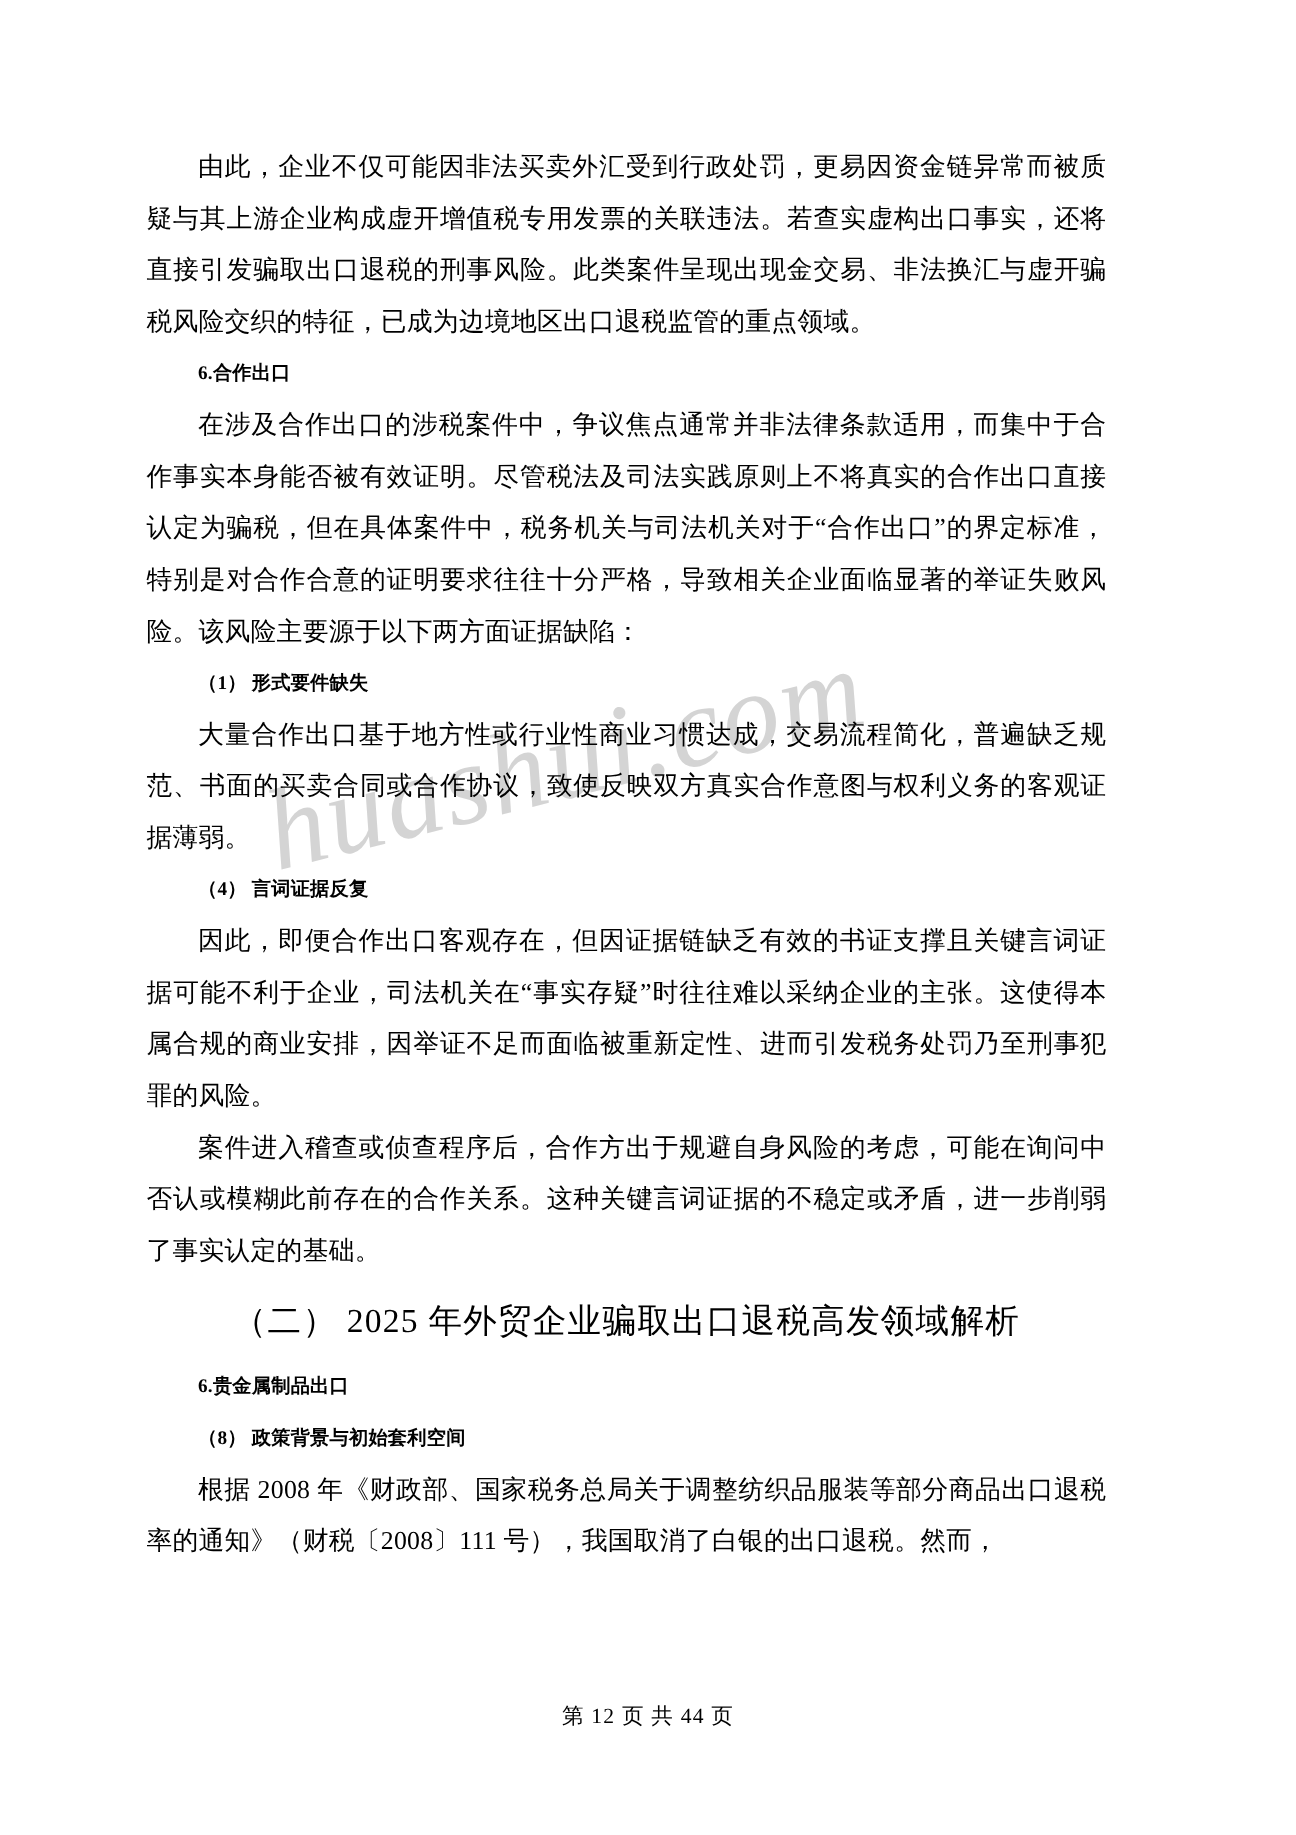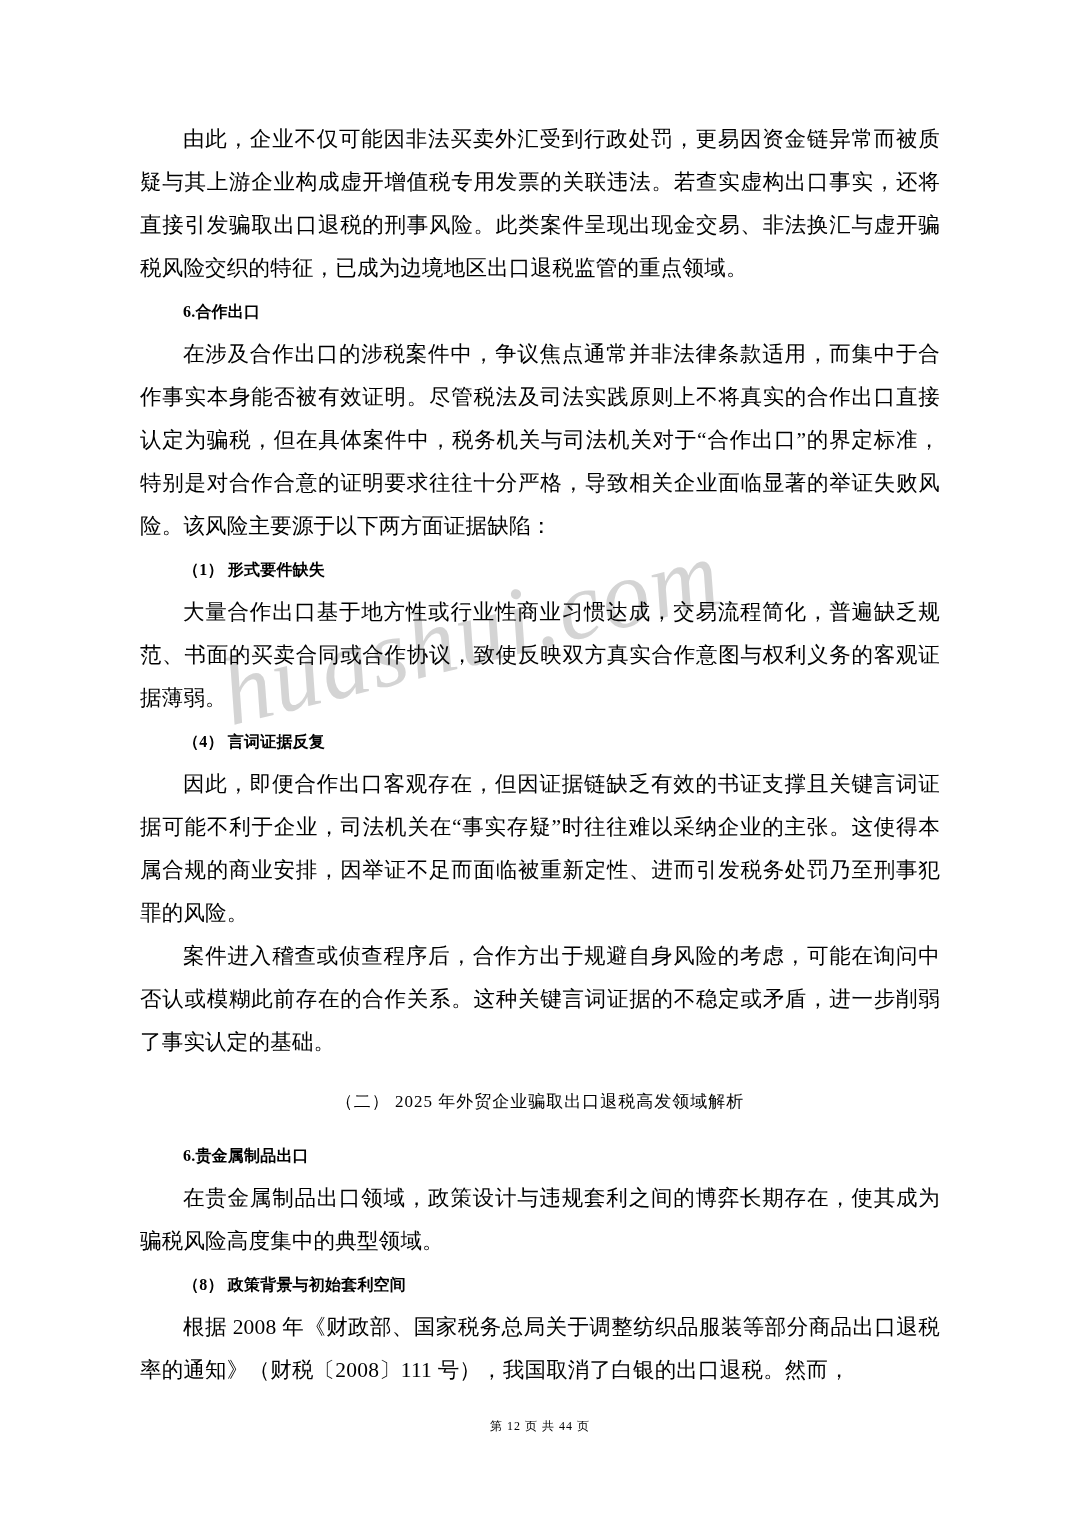--- a/index.html
+++ b/index.html
@@ -11,21 +11,21 @@
     position: relative;
     width: 1080px;
     height: 1529px;
     background: #ffffff;
     overflow: hidden;
     font-family: "Liberation Serif", "DejaVu Serif", serif;
     color: #000000;
   }
   .content {
     position: absolute;
-    left: 140px;
+    left: 122px;
     top: 118px;
     width: 800px;
   }
   p {
     margin: 0;
     font-size: 21.5px;
     line-height: 43px;
     text-align: justify;
     text-justify: inter-ideograph;
     letter-spacing: 0.2px;
@@ -34,33 +34,33 @@
     text-indent: 43px;
   }
   .heading-sub {
     font-size: 16px;
     line-height: 43px;
     font-weight: bold;
     text-indent: 43px;
     margin: 0;
   }
   .section-title {
-    font-size: 17px;
+    font-size: 28px;
     line-height: 56px;
     text-align: center;
     margin: 10px 0 4px 0;
     letter-spacing: 1px;
   }
   .footer {
     position: absolute;
     left: 0;
     top: 1418px;
     width: 1080px;
     text-align: center;
-    font-size: 12px;
+    font-size: 18px;
     letter-spacing: 1px;
     font-family: "Liberation Serif", "DejaVu Serif", serif;
   }
   .watermark {
     position: absolute;
     left: 210px;
     top: 640px;
     font-size: 96px;
     font-family: "Liberation Serif", "DejaVu Serif", serif;
     font-style: italic;
@@ -94,21 +94,20 @@
     <p class="heading-sub">（4） 言词证据反复</p>
 
     <p class="indent">因此，即便合作出口客观存在，但因证据链缺乏有效的书证支撑且关键言词证据可能不利于企业，司法机关在“事实存疑”时往往难以采纳企业的主张。这使得本属合规的商业安排，因举证不足而面临被重新定性、进而引发税务处罚乃至刑事犯罪的风险。</p>
 
     <p class="indent">案件进入稽查或侦查程序后，合作方出于规避自身风险的考虑，可能在询问中否认或模糊此前存在的合作关系。这种关键言词证据的不稳定或矛盾，进一步削弱了事实认定的基础。</p>
 
     <p class="section-title">（二） 2025 年外贸企业骗取出口退税高发领域解析</p>
 
     <p class="heading-sub">6.贵金属制品出口</p>
 
-    <p class="indent">在贵金属制品出口领域，政策设计与违规套利之间的博弈长期存在，使其成为骗税风险高度集中的典型领域。</p>
 
     <p class="heading-sub">（8） 政策背景与初始套利空间</p>
 
     <p class="indent">根据 2008 年《财政部、国家税务总局关于调整纺织品服装等部分商品出口退税率的通知》（财税〔2008〕111 号），我国取消了白银的出口退税。然而，</p>
 
   </div>
 
   <div class="footer">第 12 页 共 44 页</div>
 
 </div>

